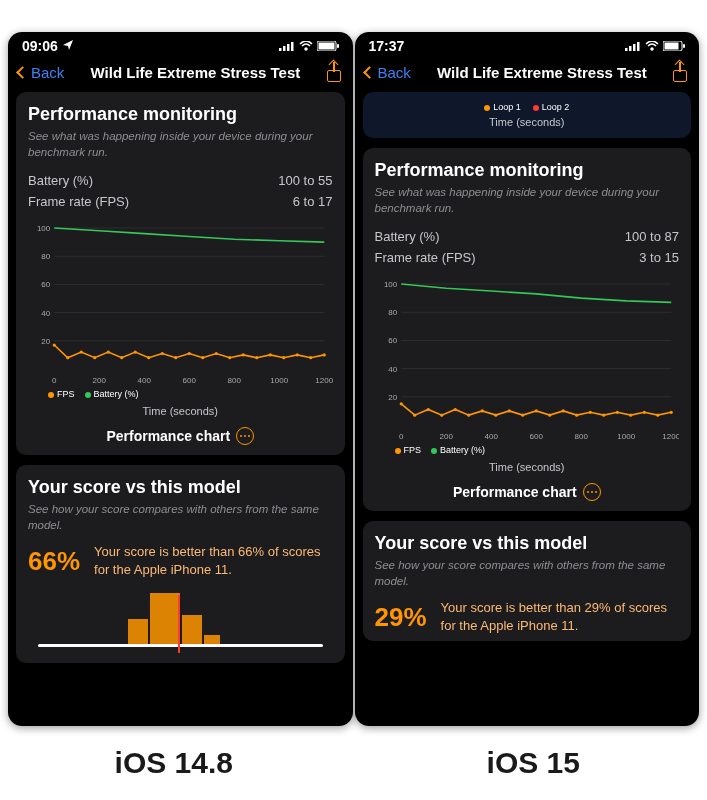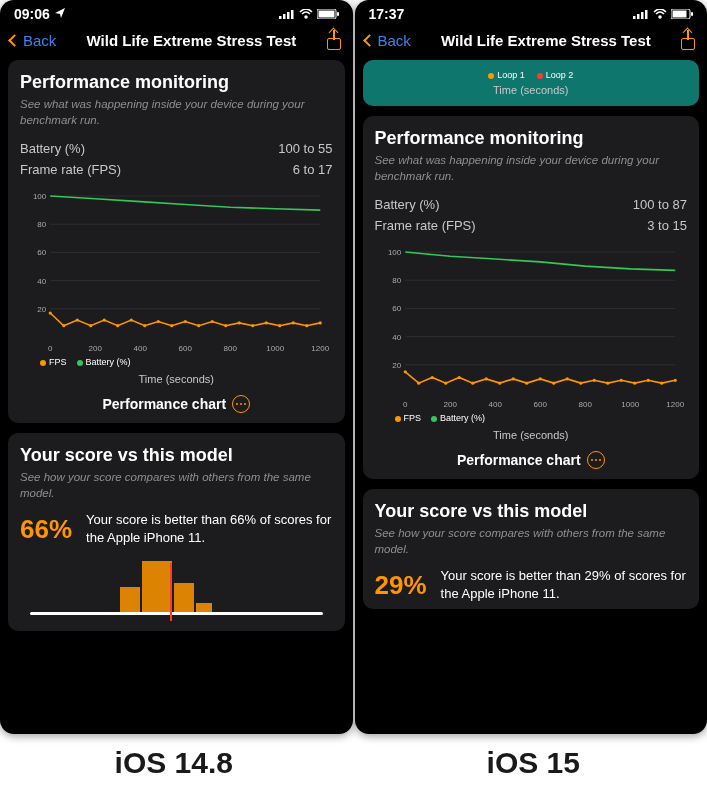--- a/index.html
+++ b/index.html
@@ -7,21 +7,23 @@
     width: 707px;
     height: 800px;
     background: #fff;
     font-family: -apple-system, "Helvetica Neue", Arial, sans-serif;
     display: flex;
     flex-direction: column;
   }
   .phones {
     display: flex;
     gap: 2px;
+    padding: 8px;
     flex: 1;
+    margin-top: 24px;
   }
   .phone {
     flex: 1;
     background: #000;
     border-radius: 14px;
     overflow: hidden;
     display: flex;
     flex-direction: column;
     box-shadow: 0 2px 8px rgba(0,0,0,.4);
   }
@@ -150,21 +152,21 @@
     display:flex;align-items:center;justify-content:center;gap:2px;
   }
   .ellipsis span{width:2px;height:2px;background:#ff9500;border-radius:50%;}
   .score-row{
     display:flex;align-items:center;gap:14px;margin-top:4px;
   }
   .score-pct{
     color:#ff9500;font-size:26px;font-weight:700;
   }
   .score-txt{
-    color:#ffffff;font-size:13px;line-height:1.4;flex:1;
+    color:#fdba74;font-size:13px;line-height:1.4;flex:1;
   }
   .histo {
     margin-top:14px;height:60px;position:relative;
   }
   .histo-bar{position:absolute;bottom:8px;background:#ff9500;opacity:.85;}
   .histo-line{position:absolute;bottom:6px;left:10px;right:10px;height:3px;background:#fff;border-radius:2px;}
   .histo-marker{position:absolute;bottom:0;width:2px;height:58px;background:#ff3b30;}
   .below-labels {
     display:flex;gap:24px;padding:2px 6px 8px 6px;justify-content:center;
   }
@@ -174,21 +176,21 @@
     font-weight:800;
     color:#1a1a1a;
     padding:10px 0 12px 0;
     flex:1;
   }
   .loop-legend {
     display:flex;justify-content:center;gap:12px;font-size:9px;color:#fff;
     padding:4px 0 2px 0;
   }
   .mini-card {
-    background:#0f766e;border-radius:10px;padding:6px 10px 10px 10px;
+    background:#0f172a;border-radius:10px;padding:6px 10px 10px 10px;
   }
 </style>
 </head>
 <body>
 
 <div class="phones">
 
   <div class="phone">
     <div class="status-bar">
       <div class="status-left">

